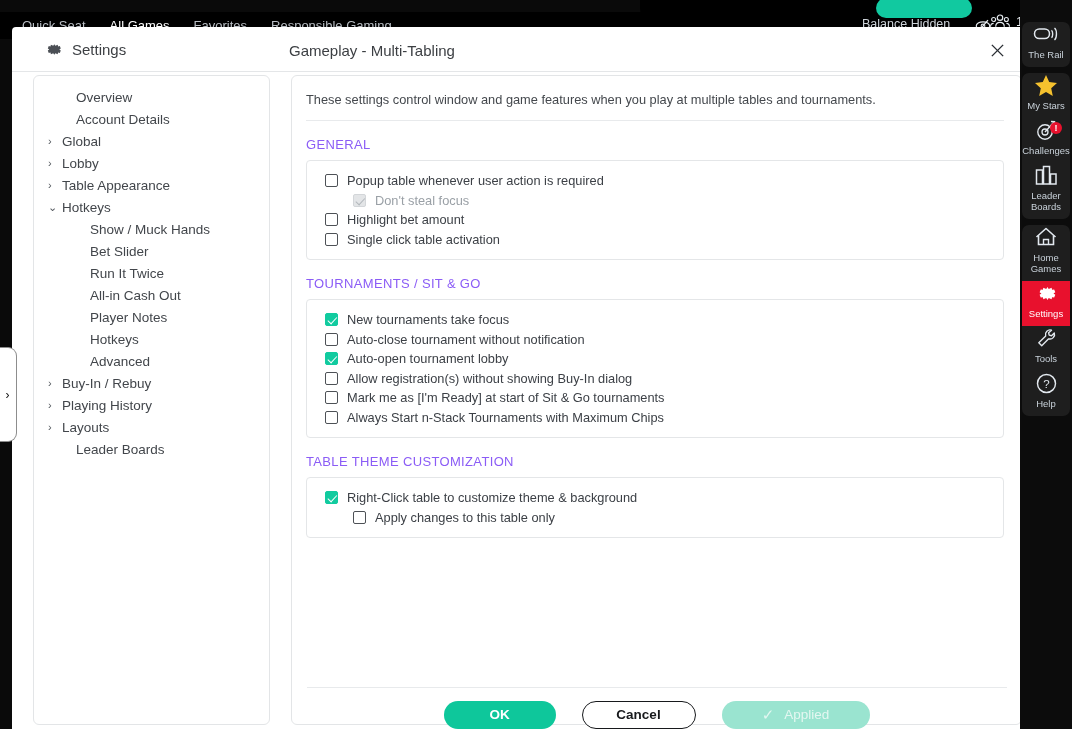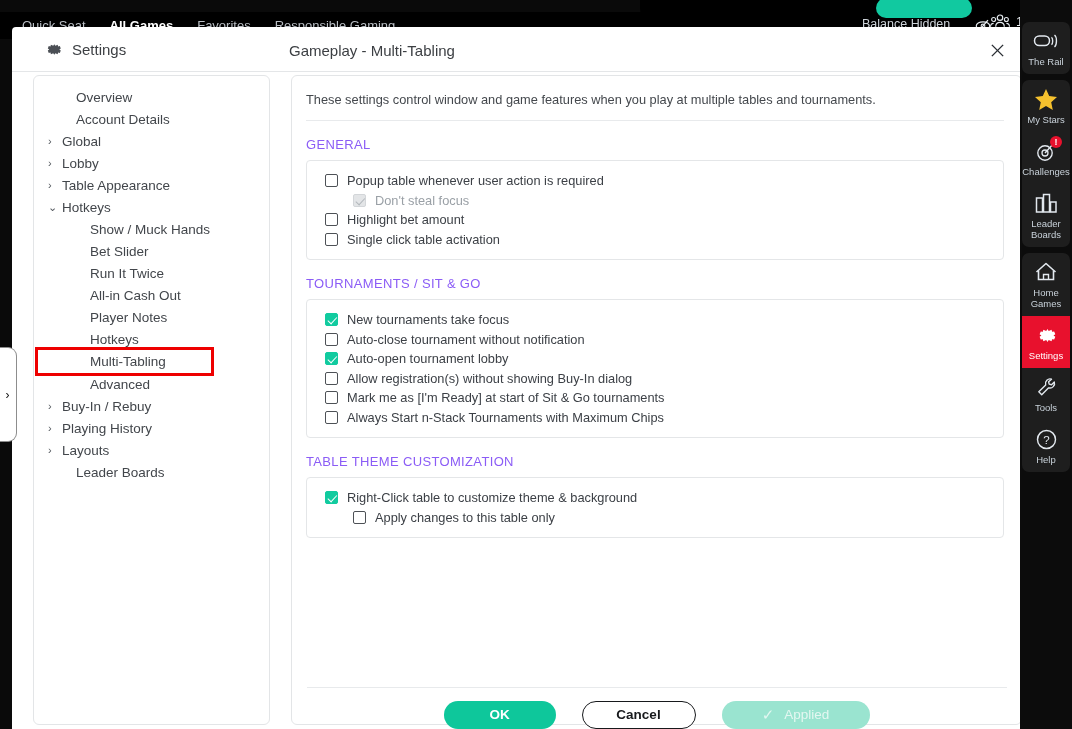--- a/index.html
+++ b/index.html
@@ -14,21 +14,21 @@
   
   .topbar {
     position:absolute; left:0; top:12px; width:1072px; height:27px;
     background:#000; color:#b9bec4;
   }
   .topnav { position:absolute; left:10px; top:0; height:27px; display:flex; align-items:center; gap:0px; }
   .topnav .tab {
     position:relative; font-size:13px; color:#b9bec4; padding:0 12px; line-height:27px; height:27px;
     white-space:nowrap; cursor:pointer;
   }
-  .topnav .tab.active { color:#ffffff; font-weight:bold; }
+  .topnav .tab.active { color:#ffffff; font-weight:normal; }
   .topnav .tab.active .underline {
     position:absolute; left:6px; right:6px; bottom:3px; height:2px; background:#e8112d; border-radius:1px;
   }
 
   .topbar-rounded {
     position:absolute; left:640px; top:-30px; width:600px; height:60px;
     background:#000; border-bottom-left-radius:34px;
   }
 
   .new-badge {
@@ -66,21 +66,21 @@
 
   
   .rightbar {
     position:absolute; right:0; top:0; width:52px; height:729px; background:#0c0c0c; z-index:8;
   }
   .rb-group {
     background:#1e1e1e; border-radius:7px; margin:0 2px 6px 2px; overflow:hidden;
   }
   .rb-item {
     display:flex; flex-direction:column; align-items:center; justify-content:center;
-    padding:7px 1px 7px 1px; color:#c9d2da; font-size:9.5px; line-height:11px; text-align:center;
+    padding:0 1px 7px 1px; color:#c9d2da; font-size:9.5px; line-height:11px; text-align:center;
     cursor:pointer; position:relative;
   }
   .rb-item.selected { background:#e8112d; color:#fff; }
   .rb-ico { width:26px; height:24px; display:flex; align-items:center; justify-content:center; margin-bottom:3px; }
   .rb-label { white-space:pre-line; }
   .rb-badge {
     position:absolute; right:8px; top:4px; width:12px; height:12px; border-radius:50%;
     background:#e8112d; color:#fff; font-size:9px; font-weight:bold;
     display:flex; align-items:center; justify-content:center; line-height:1;
   }
@@ -373,23 +373,20 @@
           </div>
           <div class="nav-row lvl1">
             <span class="nav-lbl">All-in Cash Out</span>
           </div>
           <div class="nav-row lvl1">
             <span class="nav-lbl">Player Notes</span>
           </div>
           <div class="nav-row lvl1">
             <span class="nav-lbl">Hotkeys</span>
           </div>
-          <div class="nav-row lvl1 highlight">
-            <span class="nav-lbl">Multi-Tabling</span>
-          </div>
           <div class="nav-row lvl1">
             <span class="nav-lbl">Advanced</span>
           </div>
           <div class="nav-row lvl0 hascaret">
             <span class="caret">›</span>
             <span class="nav-lbl">Buy-In / Rebuy</span>
           </div>
           <div class="nav-row lvl0 hascaret">
             <span class="caret">›</span>
             <span class="nav-lbl">Playing History</span>

